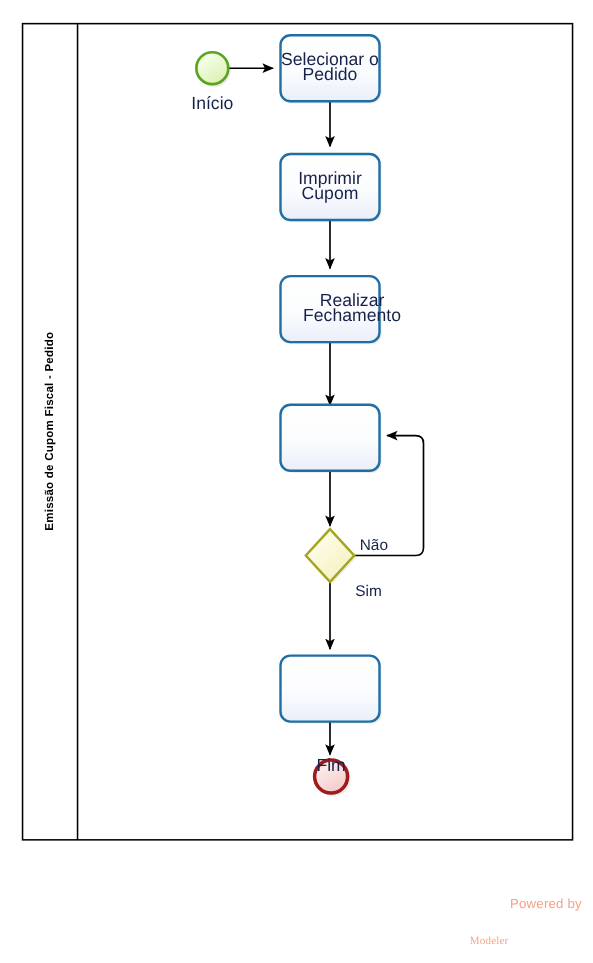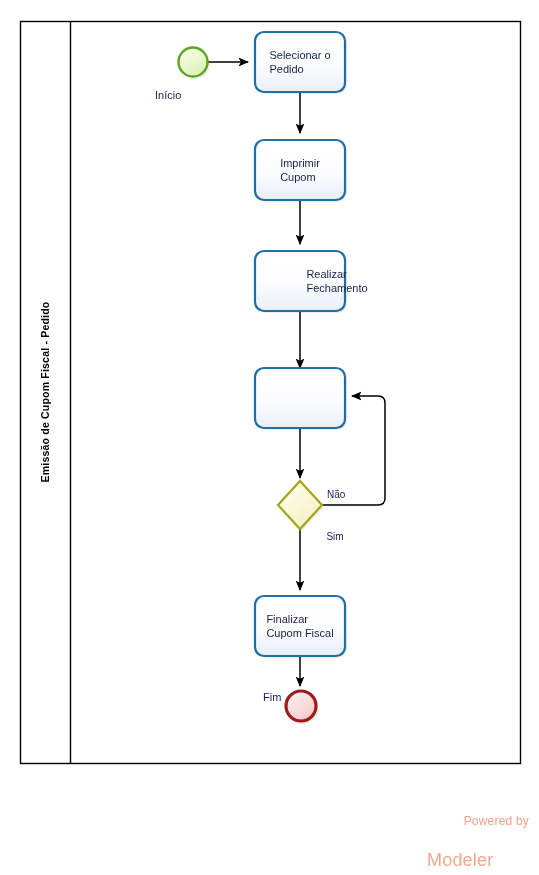--- a/index.html
+++ b/index.html
@@ -45,38 +45,38 @@
     white-space: nowrap;
     font-family: "Liberation Sans", sans-serif;
     font-size: 10.5px;
     font-weight: bold;
     color: #000000;
     letter-spacing: 0.2px;
   }
   .node-label {
     position: absolute;
     font-family: "Liberation Sans", sans-serif;
-    font-size: 11px;
+    font-size: 16px;
     color: #17224b;
-    text-align: left;
+    text-align: center;
     line-height: 14px;
     pointer-events: none;
     white-space: pre-line;
   }
   .task-label {
     display: flex;
     align-items: center;
     justify-content: center;
     width: 90px;
     height: 60px;
   }
   .flow-label {
     position: absolute;
     font-family: "Liberation Sans", sans-serif;
-    font-size: 10px;
+    font-size: 14px;
     color: #17224b;
     text-align: center;
     line-height: 14px;
     pointer-events: none;
     white-space: pre-line;
   }
   .logo {
     position: absolute;
     left: 425px;
     top: 814px;
@@ -102,22 +102,22 @@
     font-size: 28px;
     font-weight: bold;
     color: #f2a08d;
     letter-spacing: -1px;
     line-height: 30px;
   }
   .logo .sub {
     position: absolute;
     left: 2px;
     top: 36px;
-    font-family: Liberation Sans, sans-serif;
-    font-size: 18px;
+    font-family: Liberation Serif, serif;
+    font-size: 10px;
     color: #f2a890;
     letter-spacing: 0.2px;
   }
 </style>
 </head>
 <body>
 
 <div id="canvas">
 
   <svg class="diagram" viewBox="0 0 539 875">
@@ -210,26 +210,24 @@
   </div>
 
   <div class="node-label" style="left:155px; top:88px; width:76px;">Início</div>
 
   <div class="node-label task-label" style="left:255px; top:32px;">Selecionar o
 Pedido</div>
 
   <div class="node-label task-label" style="left:255px; top:140px;">Imprimir
 Cupom</div>
 
-  <div class="node-label task-label" style="left:260px; top:251px;padding-left:32px;">Realizar
+  <div class="node-label task-label" style="left:243px; top:251px;padding-left:32px;">Realizar
 Fechamento</div>
 
 
-  <div class="node-label task-label" style="left:255px; top:596px;">Finalizar
-Cupom Fiscal</div>
 
 
   <div class="flow-label" style="left:327px; top:488px; width:40px; text-align:left;">Não</div>
 
   <div class="flow-label" style="left:315px; top:530px; width:40px; text-align:center;">Sim</div>
 
   <div class="node-label" style="left:263px; top:690px; width:76px;">Fim</div>
 
   <div class="logo">
     <div class="powered">Powered by</div>

